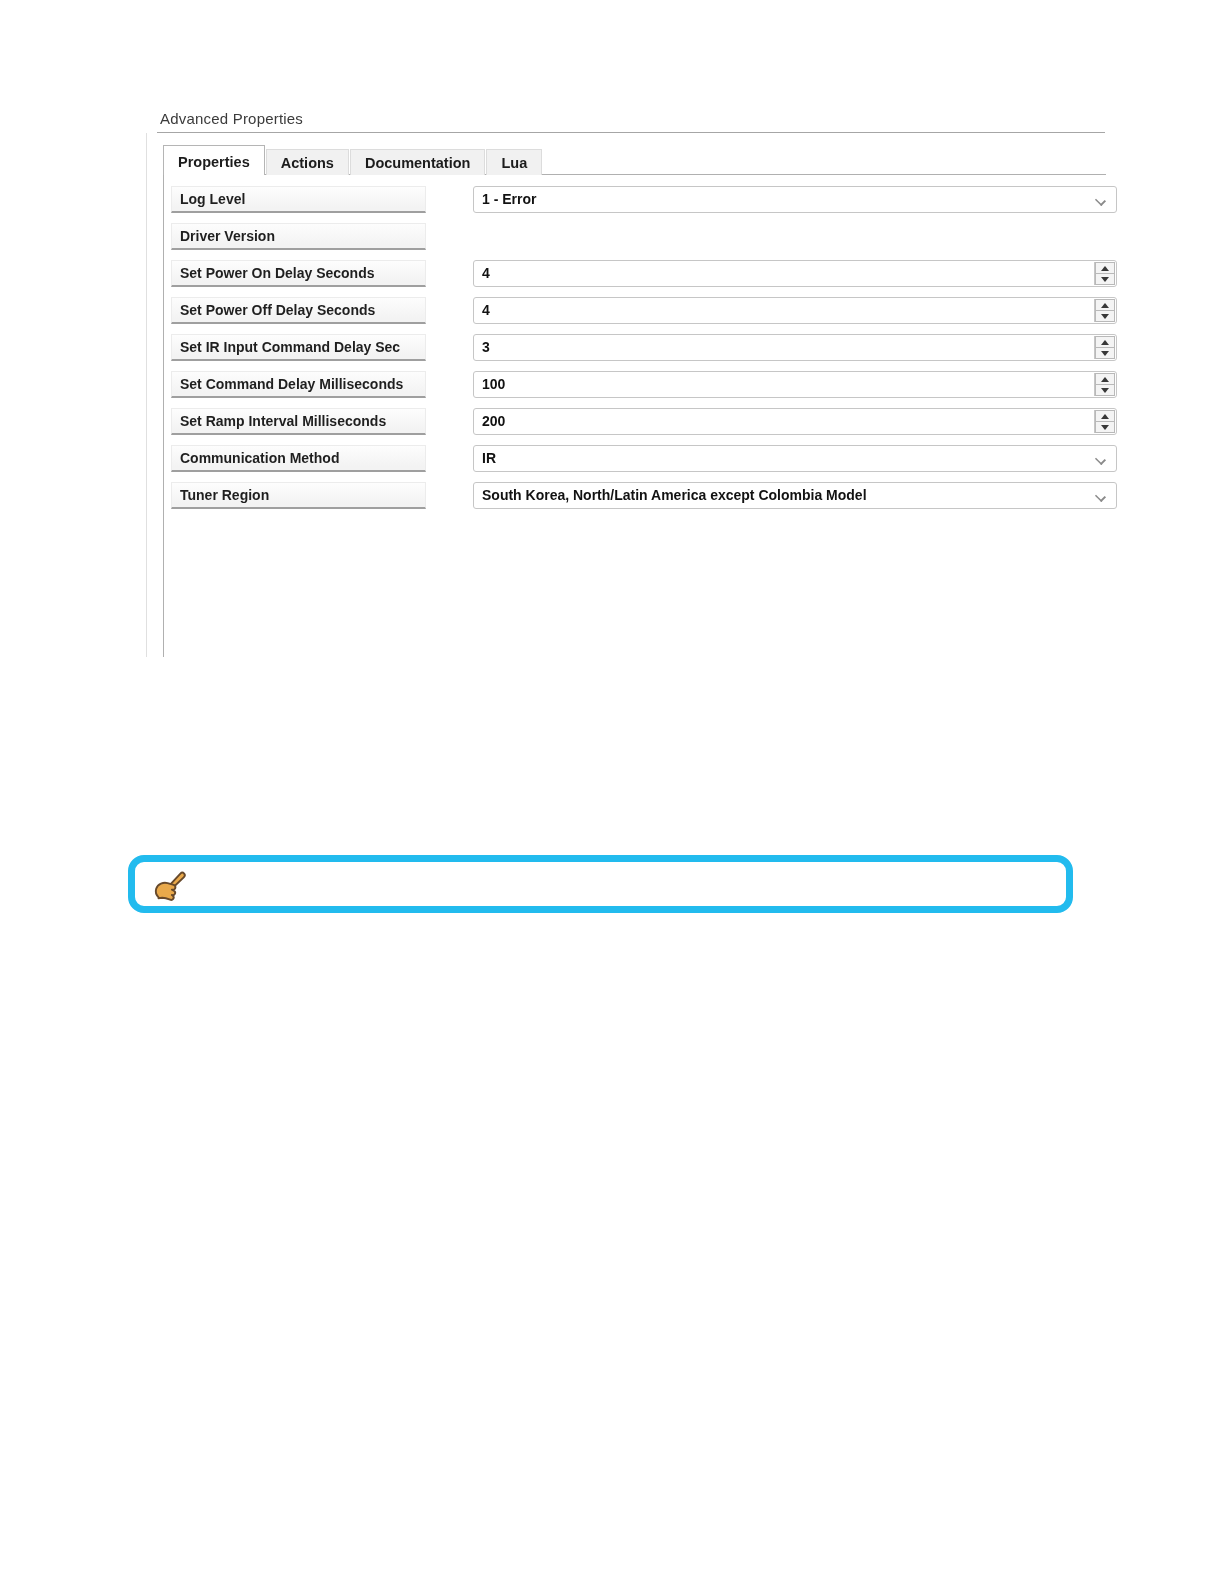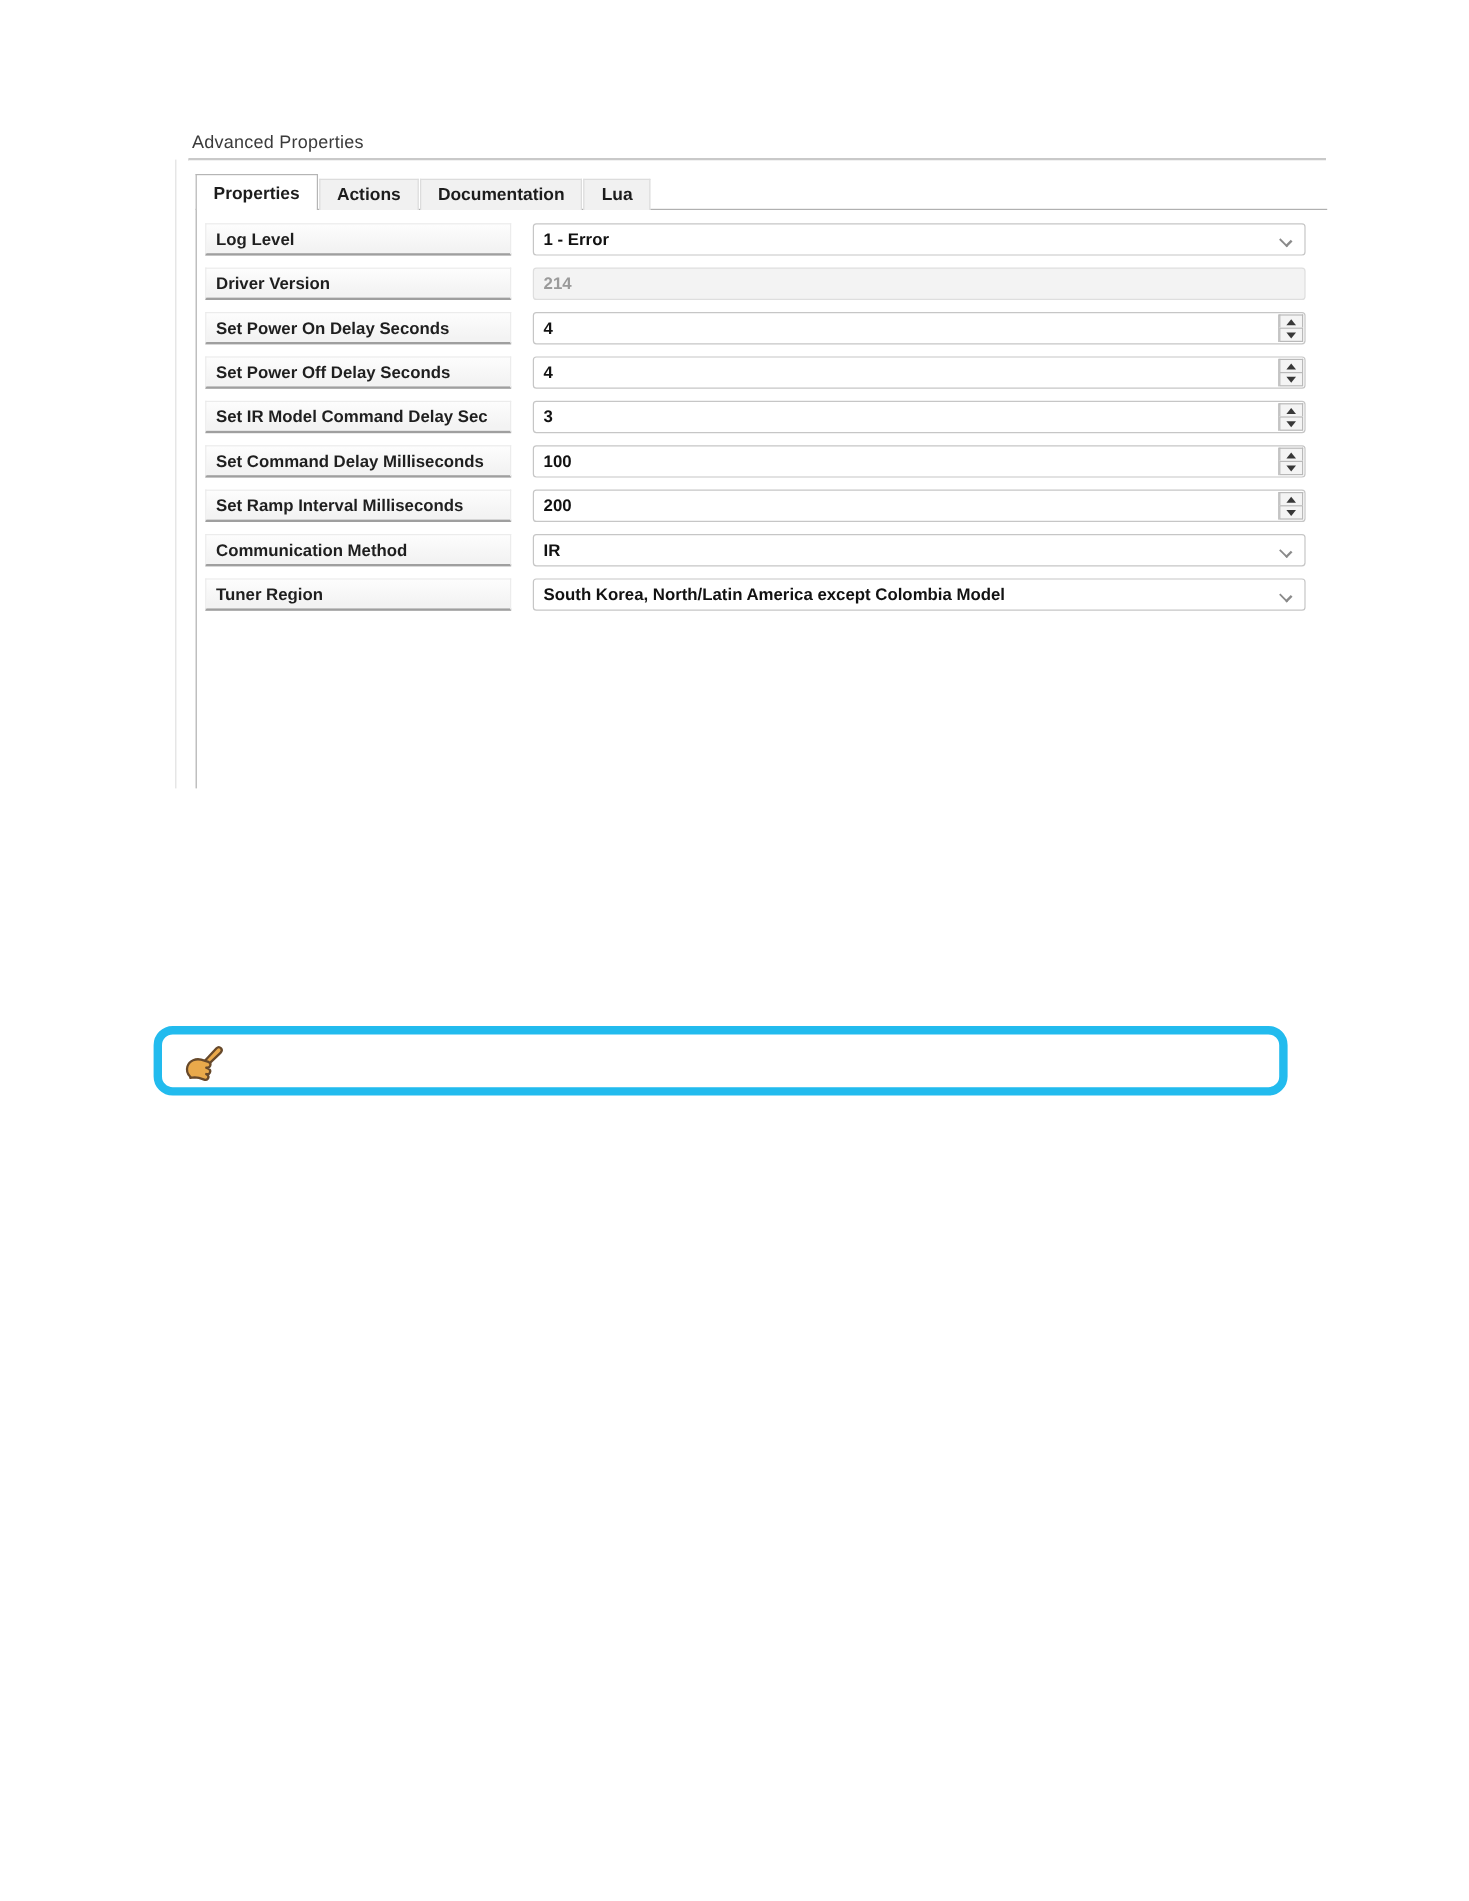--- a/index.html
+++ b/index.html
@@ -56,21 +56,21 @@
   .plabel{
     width:255px;height:27px;margin-right:18px;flex:none;
     background:linear-gradient(180deg,#fdfdfd 0%,#f3f3f3 85%);
     border:1px solid #ececec;border-bottom:2px solid #9f9f9f;
     font-size:14px;font-weight:bold;color:#1f1f1f;
     line-height:24px;padding-left:8px;overflow:hidden;white-space:nowrap;
   }
   .pfield{
     position:relative;width:644px;height:27px;flex:none;
     background:#ffffff;border:1px solid #c6c6c6;border-radius:3px;
-    font-size:14px;font-weight:bold;color:#121212;
+    font-size:14px;font-weight:bold;color:#121212;margin-left:29px;
   }
   .pfield .pvalue{
     display:block;line-height:25px;padding-left:8px;
     overflow:hidden;white-space:nowrap;padding-right:30px;
   }
   .pfield.readonly{
     background:#f3f3f3;border-color:#dedede;
   }
   .pfield.readonly .pvalue{color:#9a9a9a;font-weight:bold;}
 
@@ -136,23 +136,20 @@
       <div class="plabel">Log Level</div>
       <div class="pfield">
         <span class="pvalue">1 - Error</span>
         <span class="chevron"></span>
       </div>
     </div>
 
 
     <div class="prow">
       <div class="plabel">Driver Version</div>
-      <div class="pfield readonly">
-        <span class="pvalue">214</span>
-      </div>
     </div>
 
     <div class="prow">
       <div class="plabel">Set Power On Delay Seconds</div>
       <div class="pfield">
         <span class="pvalue">4</span>
         <span class="spinbox">
             <span class="spinbtn up">
               <span class="tri-up"></span>
             </span>
@@ -172,21 +169,21 @@
               <span class="tri-up"></span>
             </span>
             <span class="spinbtn down">
               <span class="tri-down"></span>
             </span>
           </span>
       </div>
     </div>
 
     <div class="prow">
-      <div class="plabel">Set IR Model Command Delay Sec</div>
+      <div class="plabel">Set IR Input Command Delay Sec</div>
       <div class="pfield">
         <span class="pvalue">3</span>
         <span class="spinbox">
             <span class="spinbtn up">
               <span class="tri-up"></span>
             </span>
             <span class="spinbtn down">
               <span class="tri-down"></span>
             </span>
           </span>

